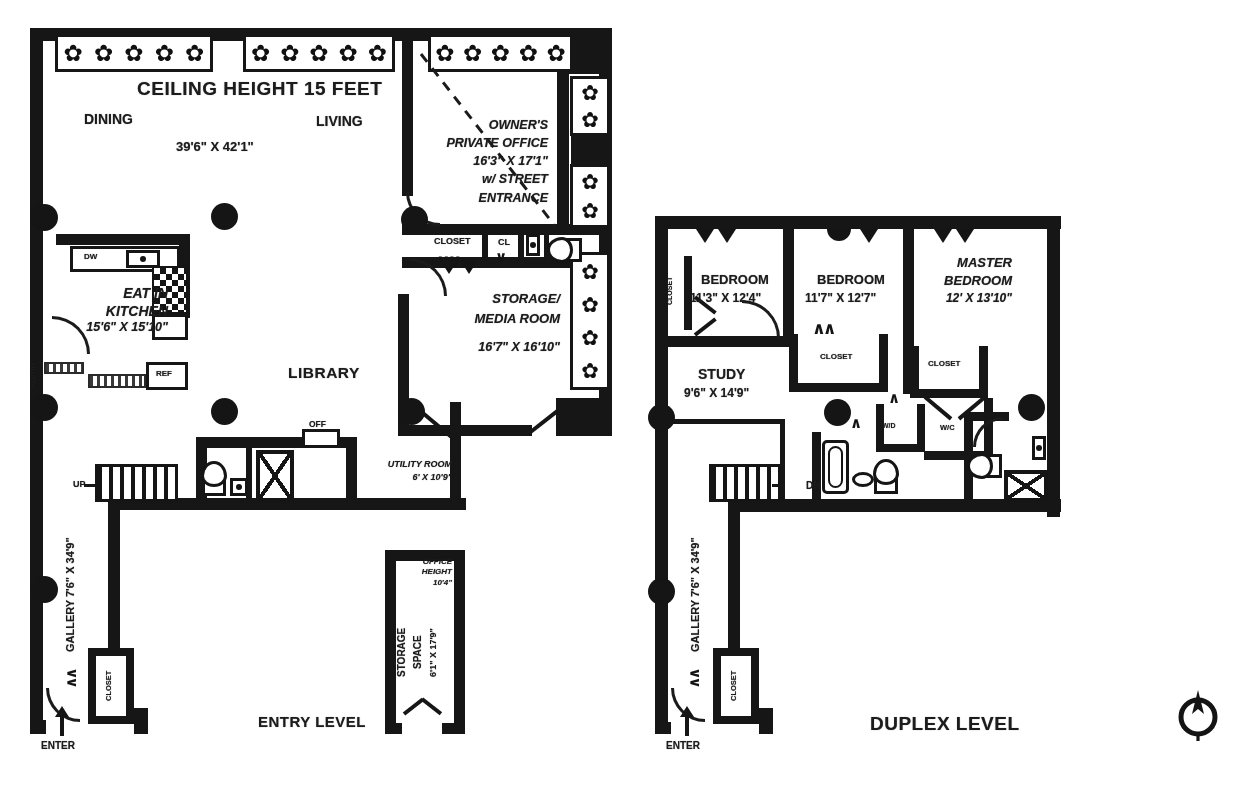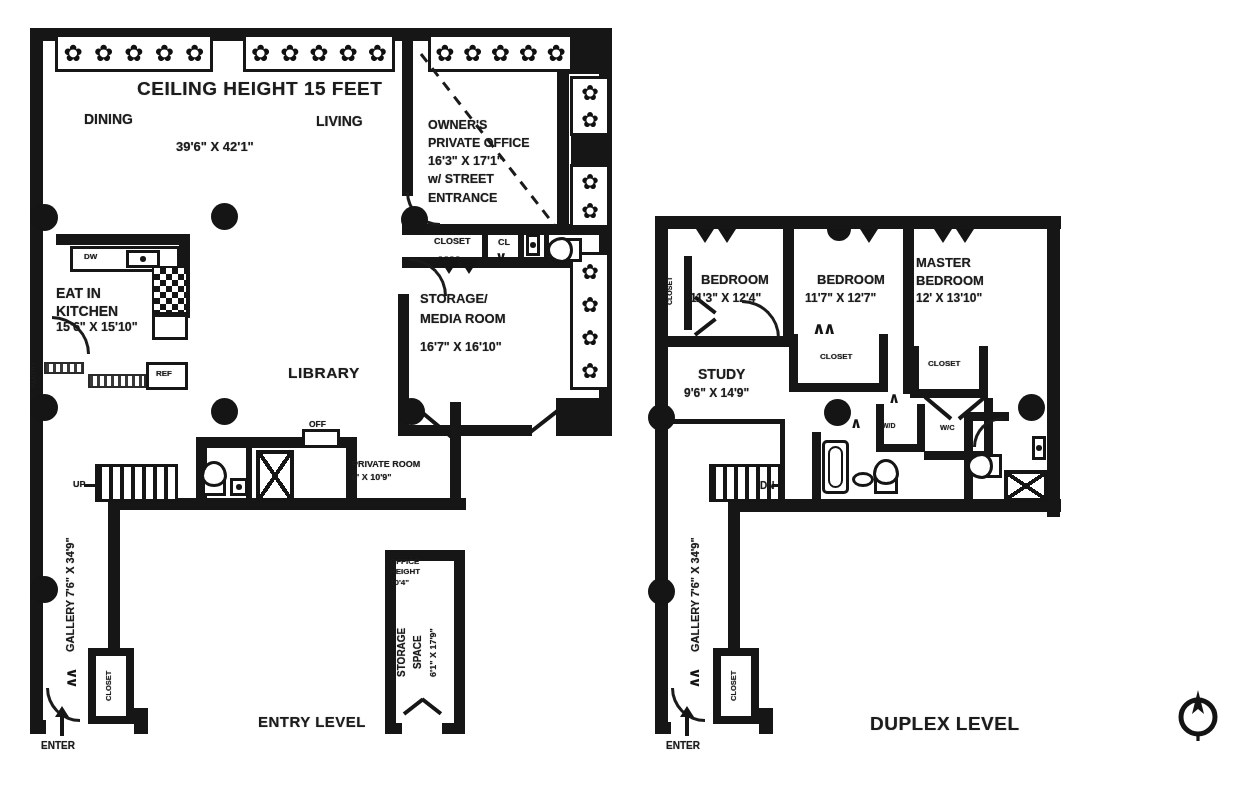--- a/index.html
+++ b/index.html
@@ -3,21 +3,21 @@
 <meta charset="utf-8">
 <style>
   * { margin:0; padding:0; box-sizing:border-box; }
   html,body { background:#ffffff; }
   body { font-family:"Liberation Sans", sans-serif; }
   #canvas { position:relative; width:1253px; height:800px; background:#fff; overflow:hidden; }
   .w   { position:absolute; background:#161616; }
   .box { position:absolute; border:3px solid #161616; background:#fff; }
   .lbl { position:absolute; font-weight:bold; color:#1c1c1c; white-space:nowrap; line-height:1.3;
          text-shadow:0 0 1px rgba(30,30,30,.55); }
-  .lblc { text-align:left; white-space:normal; }
+  .lblc { text-align:right; white-space:normal;font-style:italic; }
   .vlbl { position:absolute; font-weight:bold; color:#1c1c1c; writing-mode:vertical-rl;
           transform:rotate(180deg); white-space:nowrap; text-align:center;
           text-shadow:0 0 1px rgba(30,30,30,.55); }
   .dot { position:absolute; width:27px; height:27px; border-radius:50%; background:#151515; }
   .stairs { position:absolute; border:3px solid #151515;
             background:repeating-linear-gradient(90deg,#151515 0 4px,#fff 4px 11px); }
   .fbox { position:absolute; border:3px solid #161616; background:#fff; display:flex;
           align-items:center; justify-content:space-around; font-size:23px; color:#101010; line-height:1; }
   .fbox.v { flex-direction:column; font-size:21px; }
   .dbar { position:absolute; height:4px; background:#161616; transform-origin:0 50%; }
@@ -213,21 +213,21 @@
       <div>KITCHEN</div>
       <div style="font-size:12.5px">15'6" X 15'10"</div>
     </div>
     <div class="lbl lblc" style="left:420px;top:289px;width:140px;font-size:13px;line-height:1.5">
       <div>STORAGE/</div>
       <div>MEDIA ROOM</div>
       <div style="font-size:12.5px;margin-top:10px">16'7" X 16'10"</div>
     </div>
     <span class="lbl" style="left:288px;top:363px;font-size:15.5px;letter-spacing:.5px">LIBRARY</span>
     <div class="lbl lblc" style="left:352px;top:458px;width:100px;font-size:9px;line-height:1.4">
-      <div>PRIVATE ROOM</div>
+      <div>UTILITY ROOM</div>
       <div>6' X 10'9"</div>
     </div>
     <span class="lbl" style="left:258px;top:712px;font-size:15px;letter-spacing:.5px">ENTRY LEVEL</span>
   </div>
 
   <div>
 
     <i class="w" style="left:655px;top:216px;width:406px;height:13px"></i>
     <i class="w" style="left:655px;top:216px;width:13px;height:518px"></i>
     <i class="w" style="left:1047px;top:216px;width:13px;height:301px"></i>
@@ -277,21 +277,21 @@
 
     <div class="tub" style="left:822px;top:440px;width:27px;height:54px"></div>
     <div class="sink" style="left:852px;top:472px;width:22px;height:15px"></div>
     <div class="toilet" style="left:878px;top:464px;transform:rotate(180deg)"></div>
 
     <div class="toilet" style="left:976px;top:448px;transform:rotate(90deg)"></div>
     <div class="sinksq" style="left:1032px;top:436px;width:14px;height:24px"></div>
     <div class="xbox" style="left:1004px;top:470px;width:44px;height:32px"></div>
 
     <div class="stairs" style="left:709px;top:464px;width:74px;height:38px"></div>
-    <span class="lbl" style="left:760px;top:479px;font-size:10px">DN</span>
+    <span class="lbl" style="left:806px;top:479px;font-size:10px">DN</span>
     <i class="dash" style="left:772px;top:484px;width:12px"></i>
 
     <span class="vlbl" style="left:689px;top:520px;height:150px;font-size:11px">GALLERY 7'6" X 34'9"</span>
     <div class="box" style="left:713px;top:648px;width:46px;height:76px;border-width:8px"></div>
     <span class="vlbl" style="left:729px;top:660px;height:52px;font-size:7.5px">CLOSET</span>
     <div class="arrow-up" style="left:685px;top:716px;height:20px"></div>
     <span class="lbl" style="left:666px;top:739px;font-size:10px">ENTER</span>
 
     <i class="dot" style="left:648px;top:404px"></i>
     <i class="dot" style="left:824px;top:399px"></i>

